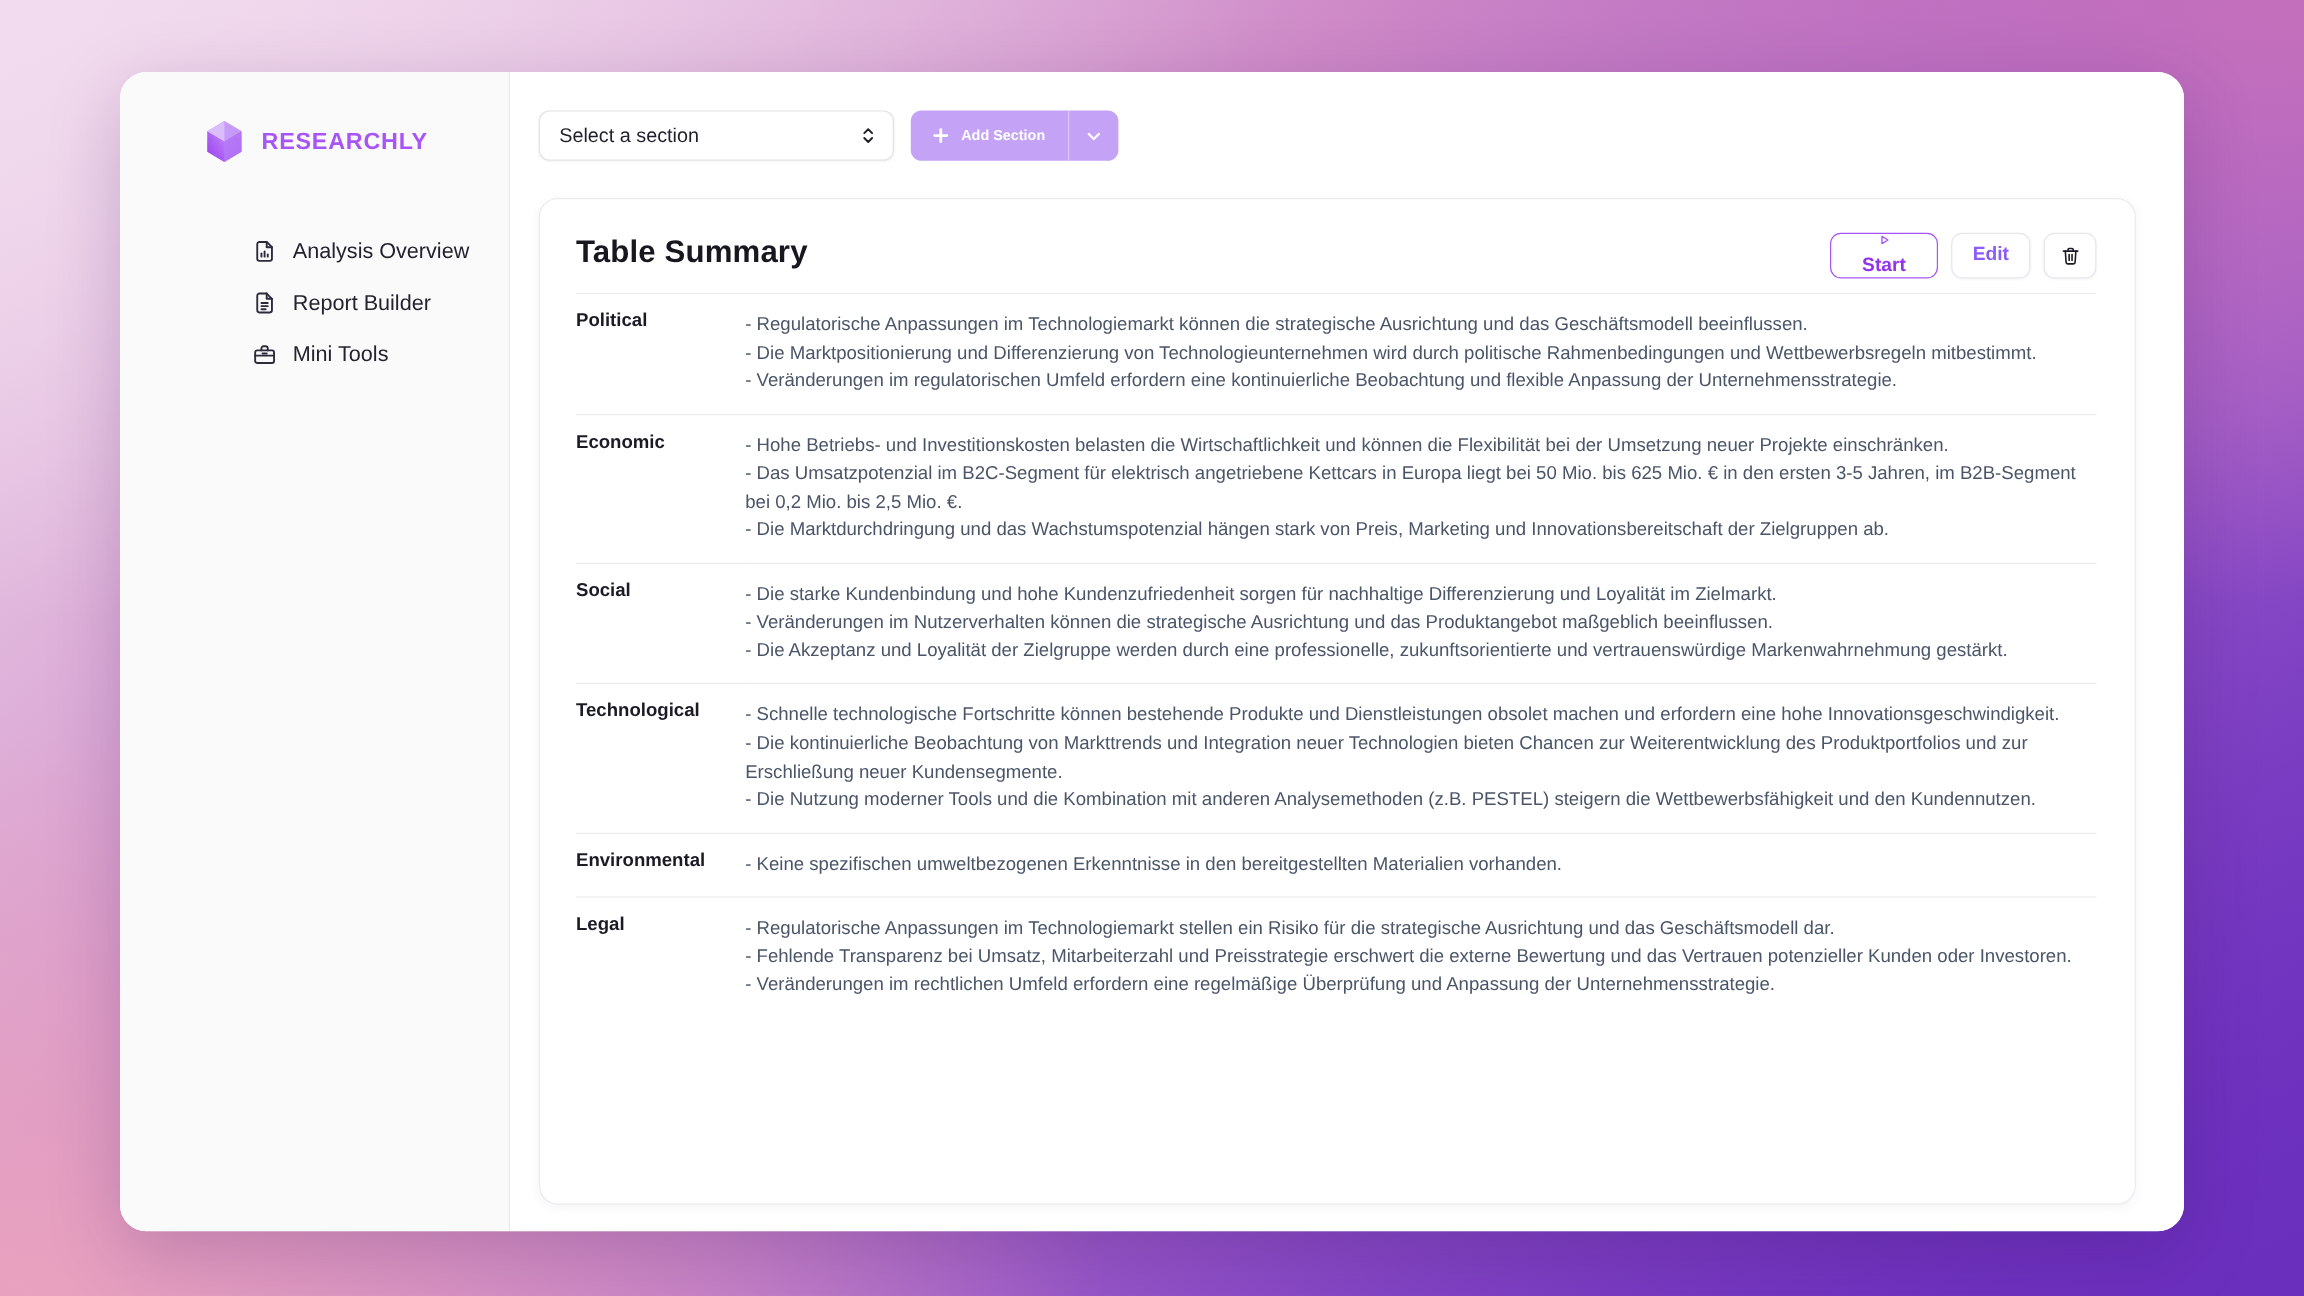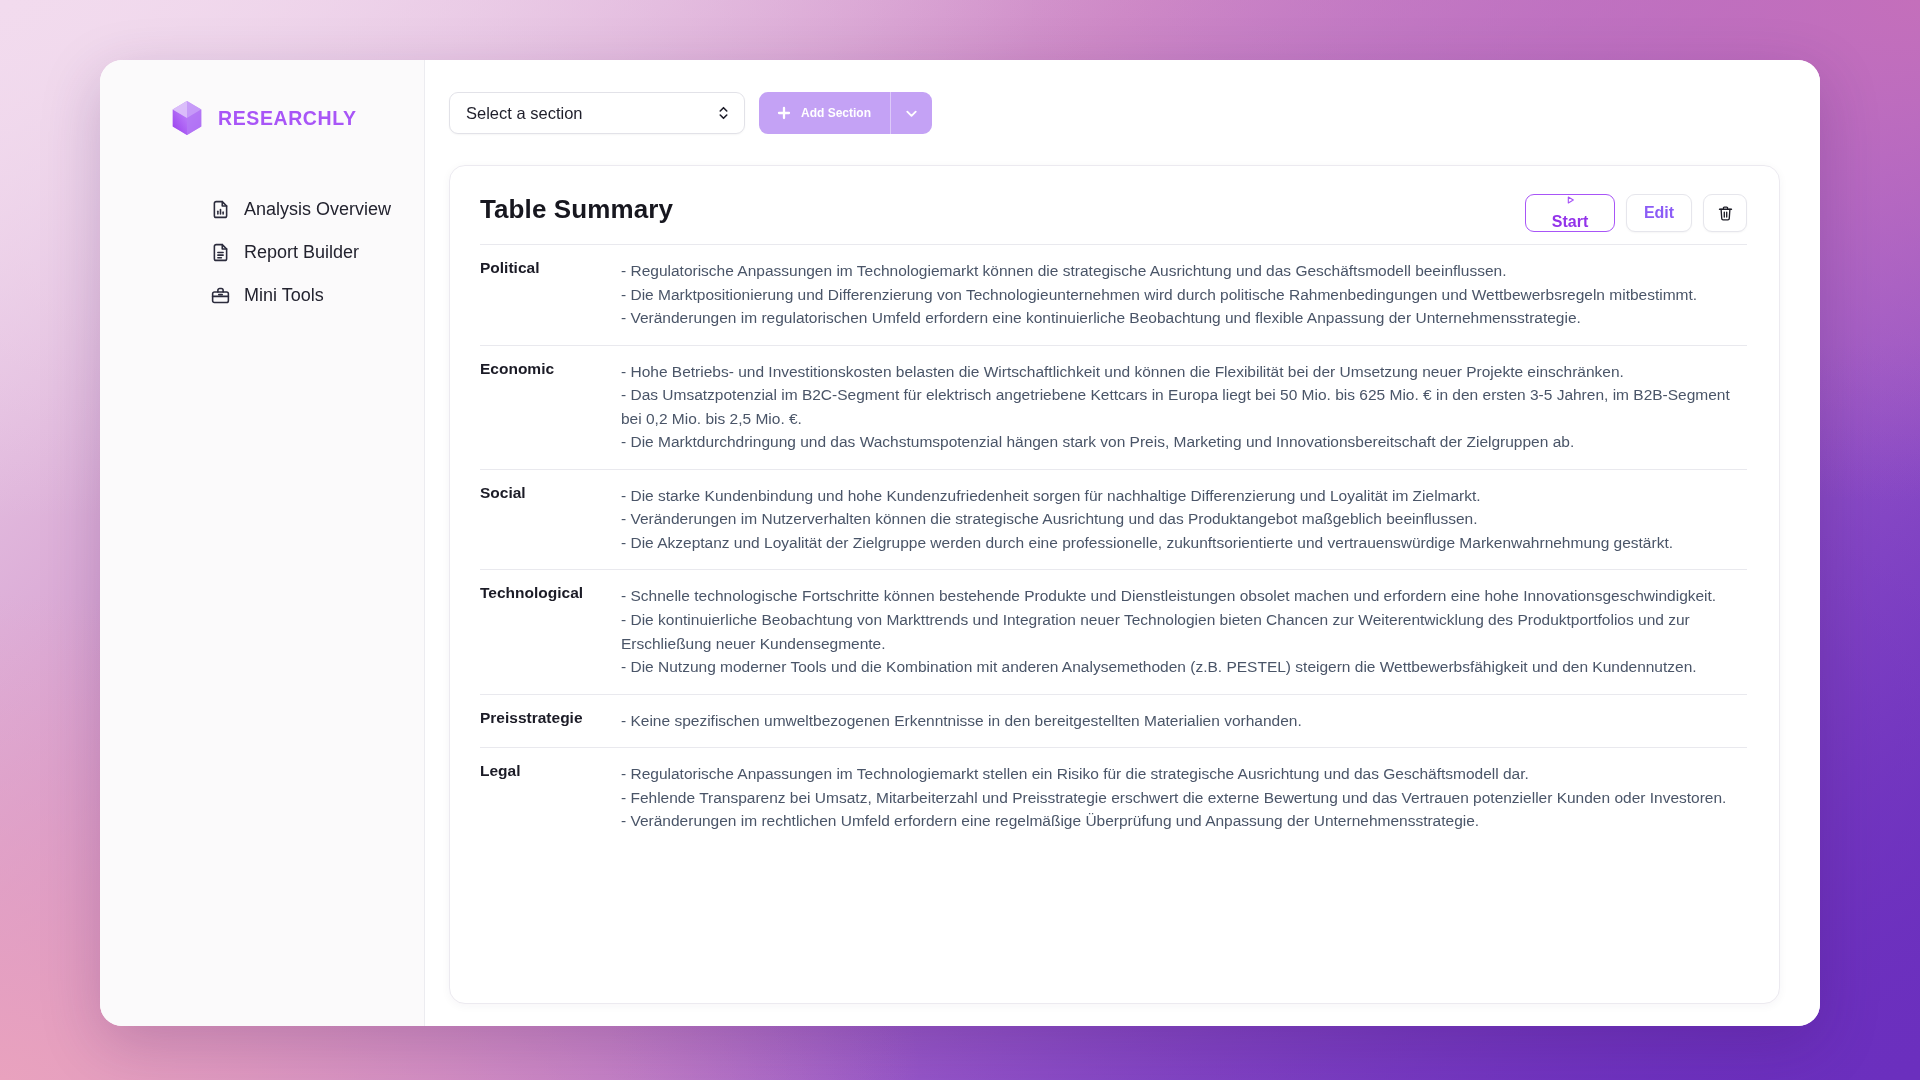--- a/index.html
+++ b/index.html
@@ -391,21 +391,21 @@
             </tr>
             <tr>
               <td class="cell-factor">Technological</td>
               <td class="cell-points">
                 <span class="point">- Schnelle technologische Fortschritte können bestehende Produkte und Dienstleistungen obsolet machen und erfordern eine hohe Innovationsgeschwindigkeit.</span>
                 <span class="point">- Die kontinuierliche Beobachtung von Markttrends und Integration neuer Technologien bieten Chancen zur Weiterentwicklung des Produktportfolios und zur Erschließung neuer Kundensegmente.</span>
                 <span class="point">- Die Nutzung moderner Tools und die Kombination mit anderen Analysemethoden (z.B. PESTEL) steigern die Wettbewerbsfähigkeit und den Kundennutzen.</span>
               </td>
             </tr>
             <tr>
-              <td class="cell-factor">Preisstrategie</td>
+              <td class="cell-factor">Environmental</td>
               <td class="cell-points">
                 <span class="point">- Keine spezifischen umweltbezogenen Erkenntnisse in den bereitgestellten Materialien vorhanden.</span>
               </td>
             </tr>
             <tr>
               <td class="cell-factor">Legal</td>
               <td class="cell-points">
                 <span class="point">- Regulatorische Anpassungen im Technologiemarkt stellen ein Risiko für die strategische Ausrichtung und das Geschäftsmodell dar.</span>
                 <span class="point">- Fehlende Transparenz bei Umsatz, Mitarbeiterzahl und Preisstrategie erschwert die externe Bewertung und das Vertrauen potenzieller Kunden oder Investoren.</span>
                 <span class="point">- Veränderungen im rechtlichen Umfeld erfordern eine regelmäßige Überprüfung und Anpassung der Unternehmensstrategie.</span>

